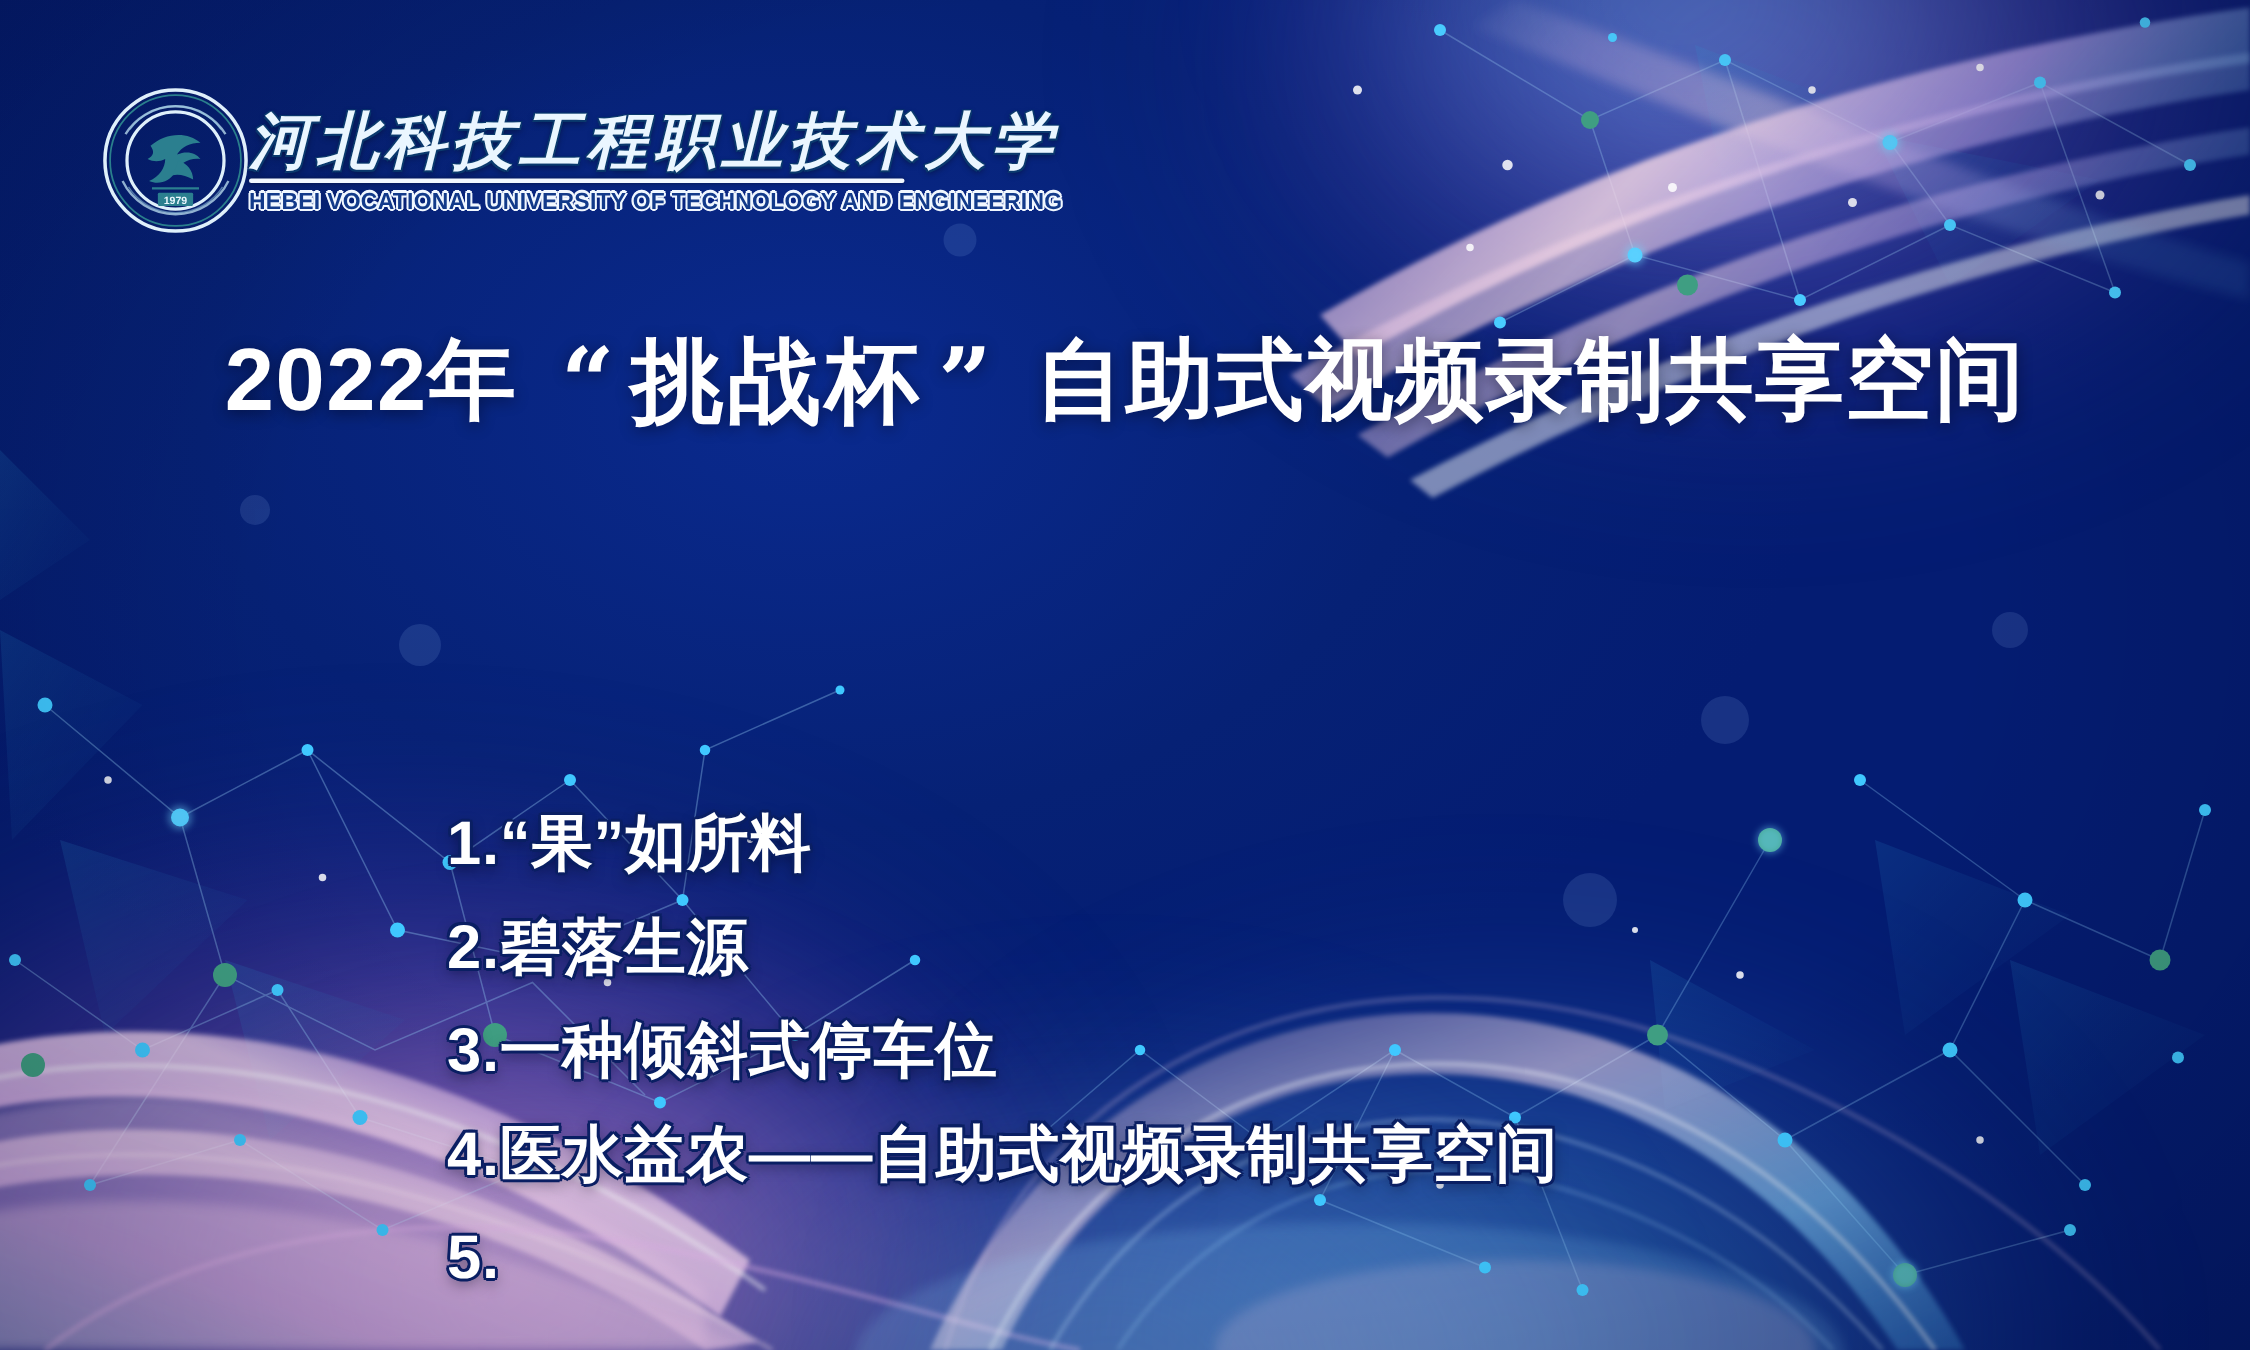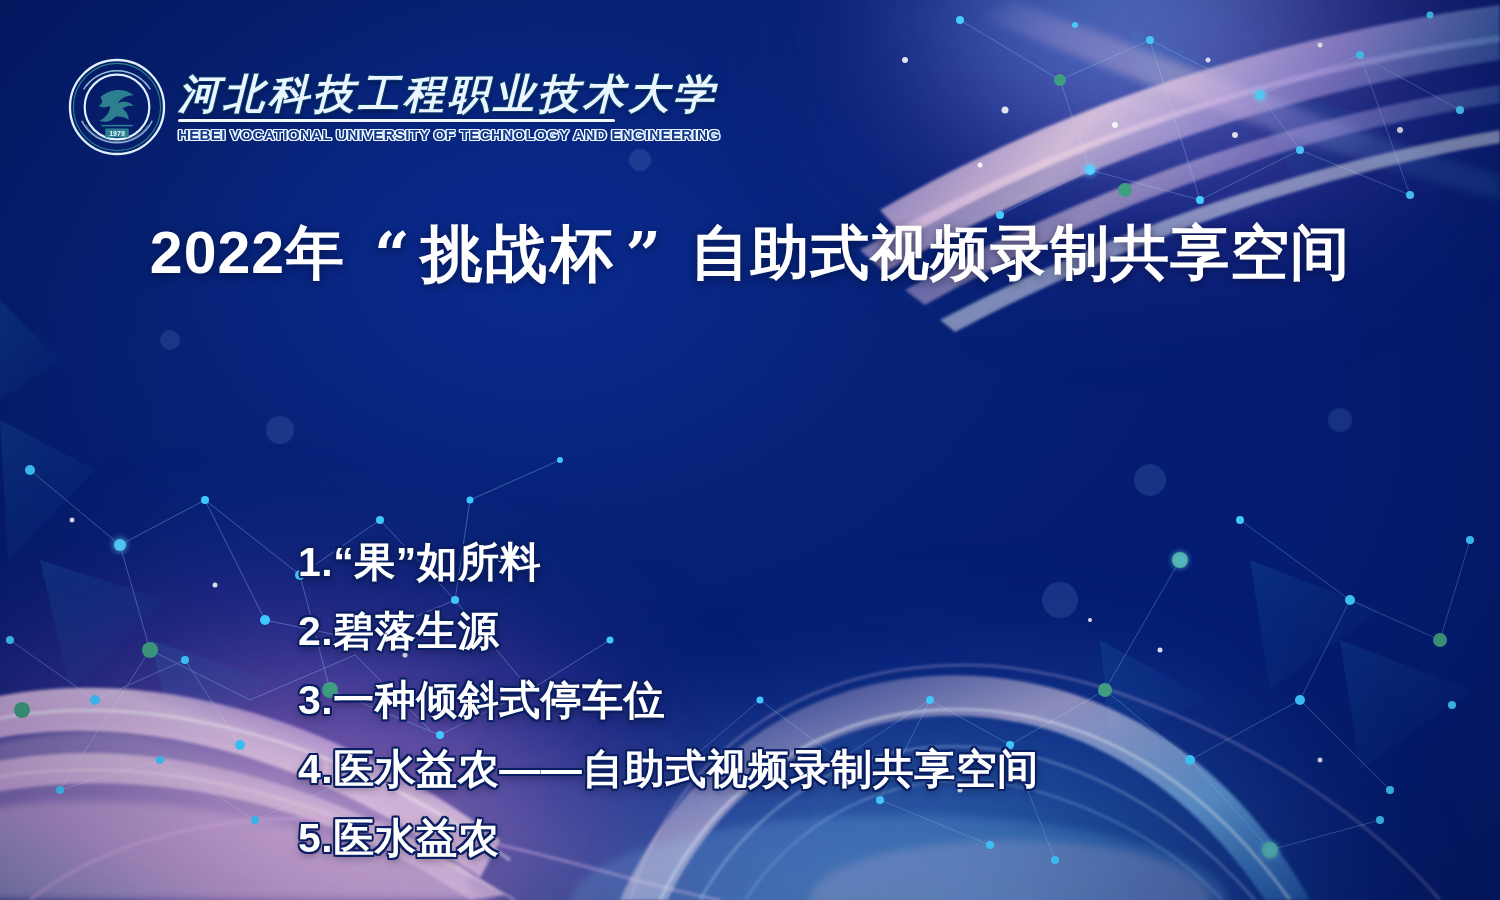--- a/index.html
+++ b/index.html
@@ -44,21 +44,21 @@
   .glow-br{ right:120px; bottom:-240px; width:760px; height:500px;
     background:radial-gradient(ellipse at 50% 50%,rgba(92,190,248,.45),rgba(60,120,220,.16) 58%,transparent 75%); }
   .glow-bc{ left:390px; bottom:-260px; width:700px; height:470px;
     background:radial-gradient(ellipse at 50% 50%,rgba(150,200,250,.38),transparent 72%); }
 
   svg.bg-svg{ position:absolute; inset:0; width:1500px; height:900px; }
 
   
   .logo-block{
     position:absolute; left:68px; top:58px;
-    display:flex; align-items:center; gap:12px;
+    display:flex; align-items:center; gap:0;
   }
   .logo-emblem{ width:98px; height:98px; flex:0 0 auto; }
   .logo-text{ display:flex; flex-direction:column; gap:2px; padding-top:4px; }
 
   .logo-cn{
     font-size:41px; line-height:1.02; font-weight:700;
     font-family:"DejaVu Serif","Liberation Serif",serif;
     font-style:italic;
     letter-spacing:4px;
     color:#eaf6ff;
@@ -438,17 +438,16 @@
     <div class="list-item">
       <span>3.</span>
       <span>一种倾斜式停车位</span>
     </div>
     <div class="list-item">
       <span>4.</span>
       <span>医水益农——自助式视频录制共享空间</span>
     </div>
     <div class="list-item">
       <span>5.</span>
-      <span>医水益农</span>
     </div>
   </div>
 
 </div>
 
 </body></html>

